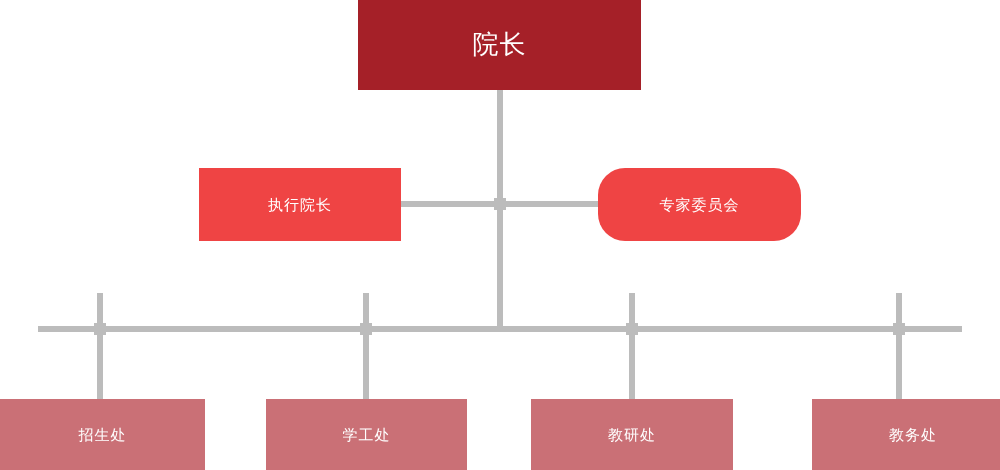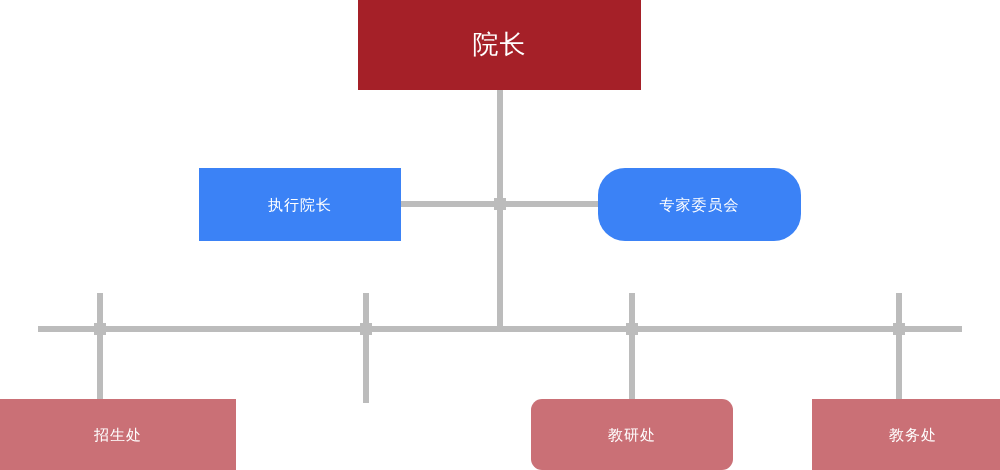--- a/index.html
+++ b/index.html
@@ -26,21 +26,21 @@
     text-align: center;
     box-sizing: border-box;
     line-height: 1.2;
     letter-spacing: 1px;
   }
   .node.level-1 {
     background: #a52028;
     font-size: 26px;
   }
   .node.level-2 {
-    background: #3b82f6;
+    background: #ef4444;
     font-size: 15px;
   }
   .node.level-3 {
     background: #ca7076;
     font-size: 15px;
   }
   .conn {
     position: absolute;
     background: #bcbcbc;
   }
@@ -77,20 +77,21 @@
   <div class="junction" style="left:360px; top:323px;"></div>
   <div class="junction" style="left:626px; top:323px;"></div>
   <div class="junction" style="left:893px; top:323px;"></div>
 
   <div class="node level-1" style="left:358px; top:0px; width:283px; height:90px;">院长</div>
 
   <div class="node level-2" style="left:199px; top:168px; width:202px; height:73px;">执行院长</div>
 
   <div class="node level-2" style="left:598px; top:168px; width:203px; height:73px;border-radius:27px;">专家委员会</div>
 
-  <div class="node level-3" style="left:0px; top:399px; width:236px; height:71px;">招生处</div>
+  <div class="node level-3" style="left:0px; top:399px; width:205px; height:71px;">招生处</div>
 
+  <div class="node level-3" style="left:266px; top:399px; width:201px; height:71px;">学工处</div>
 
-  <div class="node level-3" style="left:531px; top:399px; width:202px; height:71px;border-radius:11px;">教研处</div>
+  <div class="node level-3" style="left:531px; top:399px; width:202px; height:71px;">教研处</div>
 
   <div class="node level-3" style="left:798px; top:399px; width:202px; height:71px;margin-left:14px;">教务处</div>
 
 </div>
 
 </body></html>

